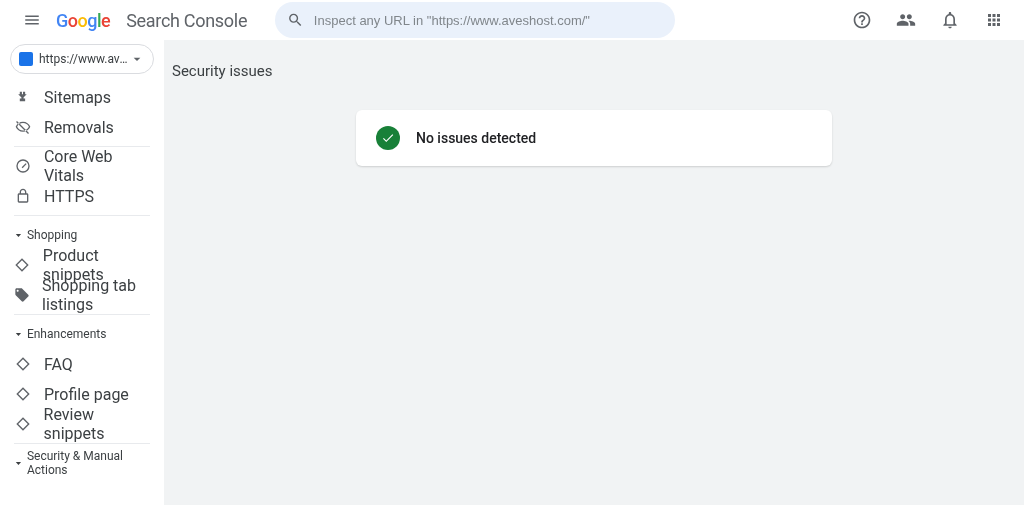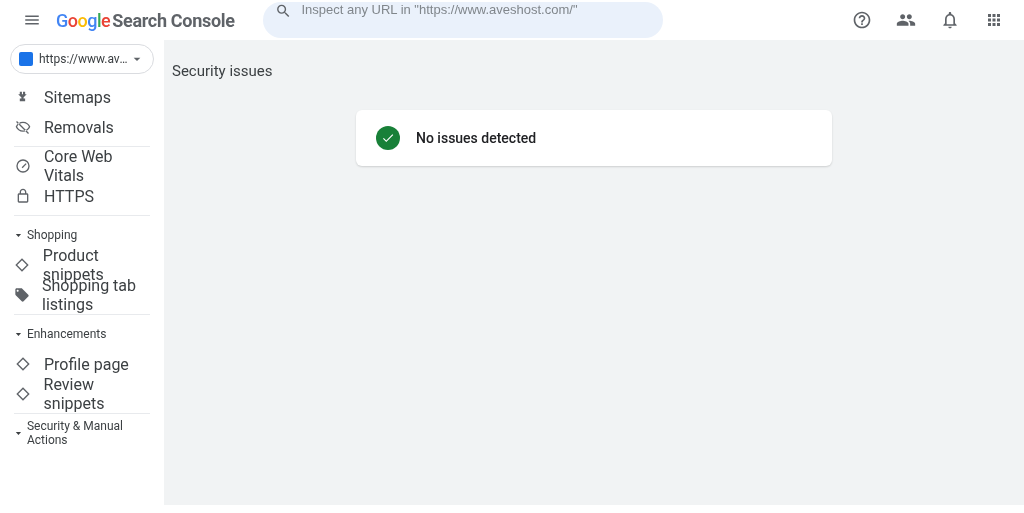--- a/index.html
+++ b/index.html
@@ -1,22 +1,22 @@
 <!DOCTYPE html>
 <html><head>
 <meta charset="utf-8">
 <style>
 *{box-sizing:border-box;margin:0;padding:0}
 body{font-family:'Google Sans',Roboto,Arial,sans-serif;background:#fff;width:1024px;height:513px;overflow:hidden;font-size:13px;color:#3c4043}
 .hdr{height:40px;display:flex;align-items:center;padding:0 12px;background:#fff}
 .menu-btn{width:40px;height:40px;display:flex;align-items:center;justify-content:center;border-radius:50%;cursor:pointer}
 .logo{display:flex;align-items:center;margin-left:4px;margin-right:28px}
-.logo-txt{font-size:18px;color:#5f6368;margin-left:2px;font-weight:700;letter-spacing:-0.3px}
+.logo-txt{font-size:18px;color:#5f6368;margin-left:16px;font-weight:400;letter-spacing:-0.3px}
 .g1{color:#4285F4}.g2{color:#EA4335}.g3{color:#FBBC05}.g4{color:#4285F4}.g5{color:#34A853}.g6{color:#EA4335}
-.search{flex:0 0 400px;height:36px;background:#eaf1fb;border-radius:18px;display:flex;align-items:flex-start;padding:0 12px}
+.search{flex:0 0 400px;height:36px;background:#eaf1fb;border-radius:18px;display:flex;align-items:center;padding:0 12px}
 .search input{border:none;background:transparent;outline:none;font-size:13px;color:#5f6368;width:100%;margin-left:10px}
 .search input::placeholder{color:#80868b}
 .spacer{flex:1}
 .hicons{display:flex;align-items:center;gap:8px}
 .hicon{width:36px;height:36px;display:flex;align-items:center;justify-content:center;border-radius:50%;cursor:pointer;color:#5f6368}
 .body{display:flex;height:calc(100% - 48px)}
 .sidebar{width:164px;flex-shrink:0;background:#fff;padding-top:4px;overflow:hidden}
 .prop{margin:0 10px 8px;height:30px;border:1px solid #dadce0;border-radius:16px;display:flex;align-items:center;padding:0 8px;cursor:pointer}
 .prop-fav{width:14px;height:14px;border-radius:2px;background:#1a73e8;margin-right:6px;flex-shrink:0}
 .prop-txt{font-size:12px;color:#3c4043;white-space:nowrap;overflow:hidden;text-overflow:ellipsis;flex:1}
@@ -146,20 +146,28 @@
         <div class="sec-hdr">
           <span class="sec-arrow">▼</span>
           <span>Enhancements</span>
         </div>
         <div class="nav-item">
           <span class="nav-ico">
             <svg width="16" height="16" viewBox="0 0 24 24">
               <path fill="currentColor" d="M12 2l10 10-10 10L2 12 12 2zm0 2.83L4.83 12 12 19.17 19.17 12 12 4.83z"></path>
             </svg>
           </span>
+          <span class="nav-lbl">FAQ</span>
+        </div>
+        <div class="nav-item">
+          <span class="nav-ico">
+            <svg width="16" height="16" viewBox="0 0 24 24">
+              <path fill="currentColor" d="M12 2l10 10-10 10L2 12 12 2zm0 2.83L4.83 12 12 19.17 19.17 12 12 4.83z"></path>
+            </svg>
+          </span>
           <span class="nav-lbl">Profile page</span>
         </div>
         <div class="nav-item">
           <span class="nav-ico">
             <svg width="16" height="16" viewBox="0 0 24 24">
               <path fill="currentColor" d="M12 2l10 10-10 10L2 12 12 2zm0 2.83L4.83 12 12 19.17 19.17 12 12 4.83z"></path>
             </svg>
           </span>
           <span class="nav-lbl">Review snippets</span>
         </div>

